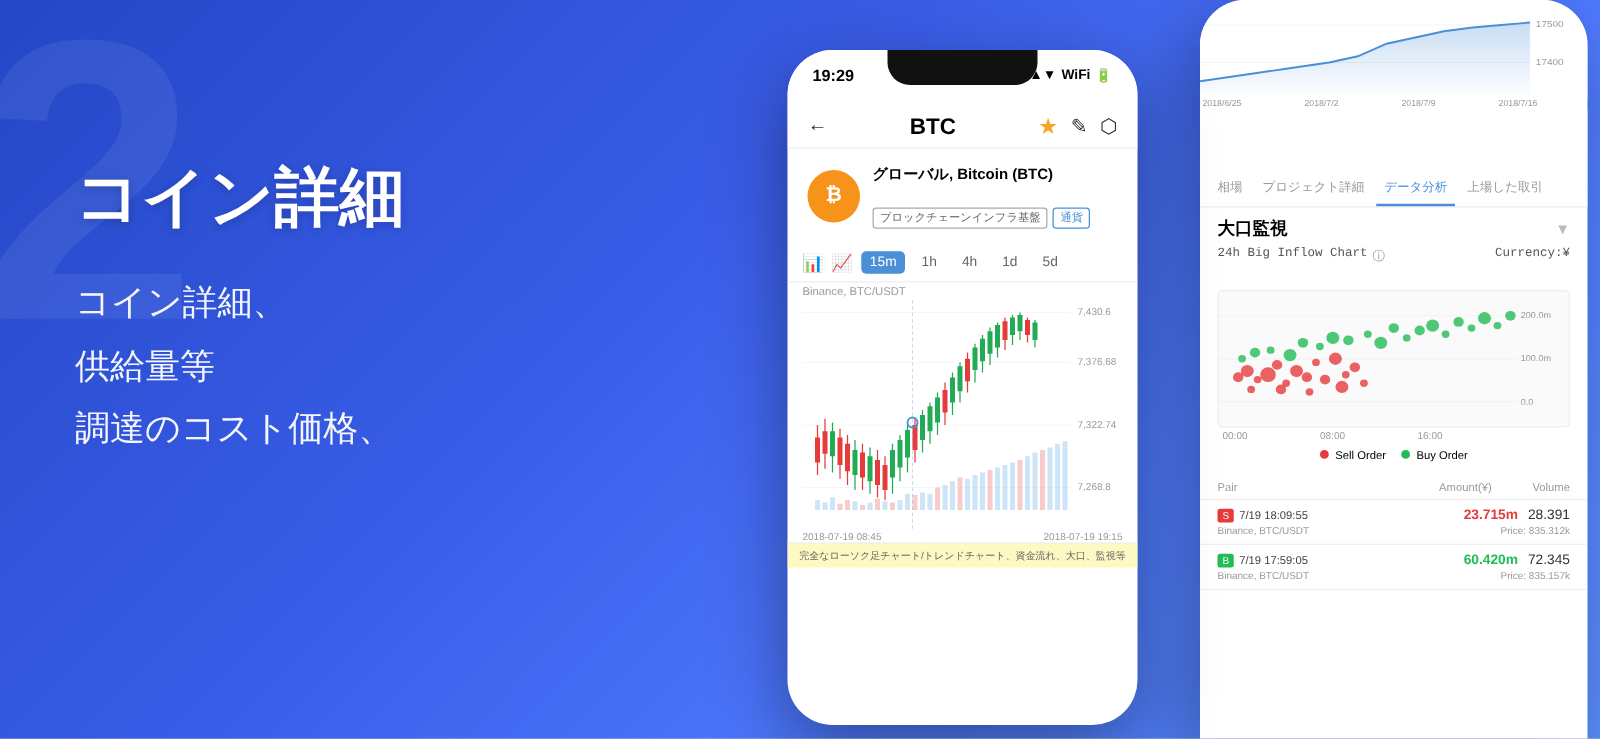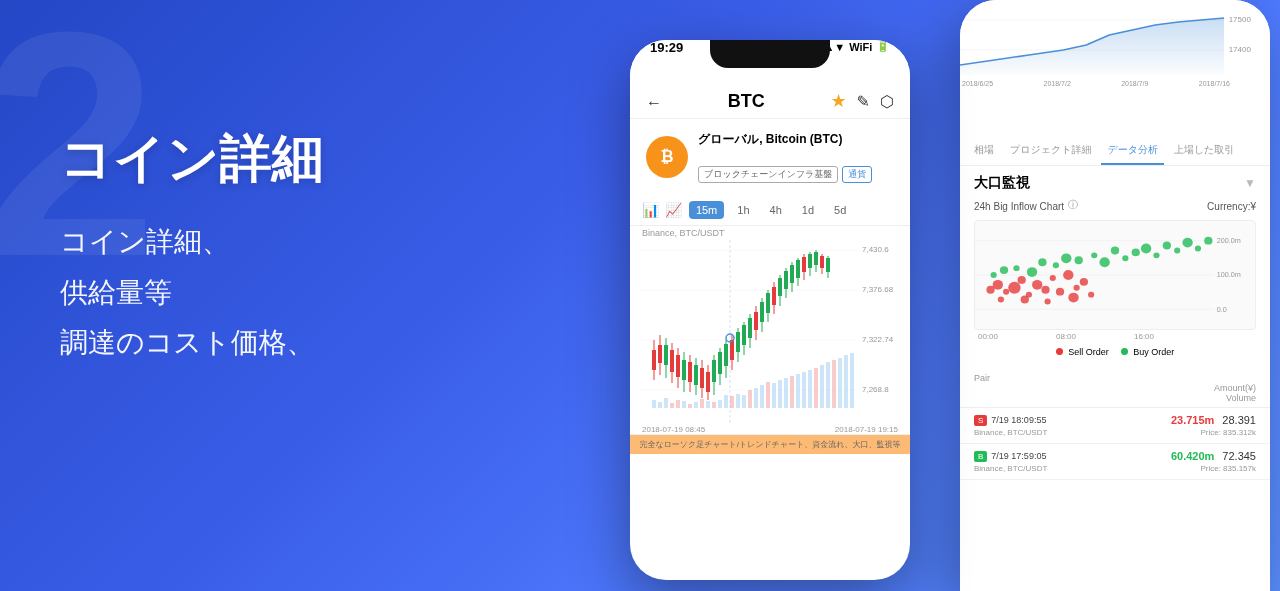--- a/index.html
+++ b/index.html
@@ -80,21 +80,21 @@
       height: 28px;
       background: #111;
       border-radius: 0 0 18px 18px;
       z-index: 20;
     }
 
     .phone-status-bar {
       background: #fff;
       height: 44px;
       display: flex;
-      align-items: flex-start;
+      align-items: center;
       justify-content: space-between;
       padding: 0 20px 4px;
       font-size: 11px;
       font-weight: 600;
     }
     .phone-status-time { font-size: 13px; font-weight: 700; }
     .phone-status-icons { display: flex; gap: 4px; align-items: center; }
 
     .phone-nav {
       background: #fff;
@@ -181,21 +181,21 @@
       width: 100%;
       height: 100%;
     }
 
     .chart-bottom-text {
       font-size: 8px;
       color: #666;
       text-align: center;
       padding: 4px 8px;
       border-top: 1px solid #eee;
-      background: #fdba74;
+      background: #fef9c3;
     }
 
     
     .phone-right {
       position: absolute;
       right: 10px;
       top: 0;
       width: 310px;
       height: 591px;
       background: #fff;
@@ -231,24 +231,25 @@
       font-size: 14px;
       font-weight: 700;
       margin-bottom: 6px;
       display: flex;
       align-items: center;
       justify-content: space-between;
     }
     .whale-subtitle {
       font-size: 10px;
       color: #555;
-      margin-bottom: 8px;
-      display: flex;
-      align-items: flex-end;
+      margin-bottom: 20px;
+      display: flex;
+      align-items: flex-start;
       gap: 4px;
+      font-family: Liberation Mono, monospace;
     }
     .currency-label {
       margin-left: auto;
       font-size: 10px;
       color: #555;
     }
 
     
     .scatter-area {
       width: 100%;
@@ -283,21 +284,20 @@
     .dot-red { background: #e63b3b; }
     .dot-green { background: #22bb55; }
 
     
     .table-header {
       display: flex;
       padding: 4px 14px;
       font-size: 9px;
       color: #999;
       border-bottom: 1px solid #eee;
-      flex-direction: column;
     }
     .th-pair { flex: 2; }
     .th-amount { flex: 1.5; text-align: right; }
     .th-volume { flex: 1; text-align: right; }
 
     .table-row-item {
       padding: 6px 14px;
       border-bottom: 1px solid #f0f0f0;
     }
     .row-top {

